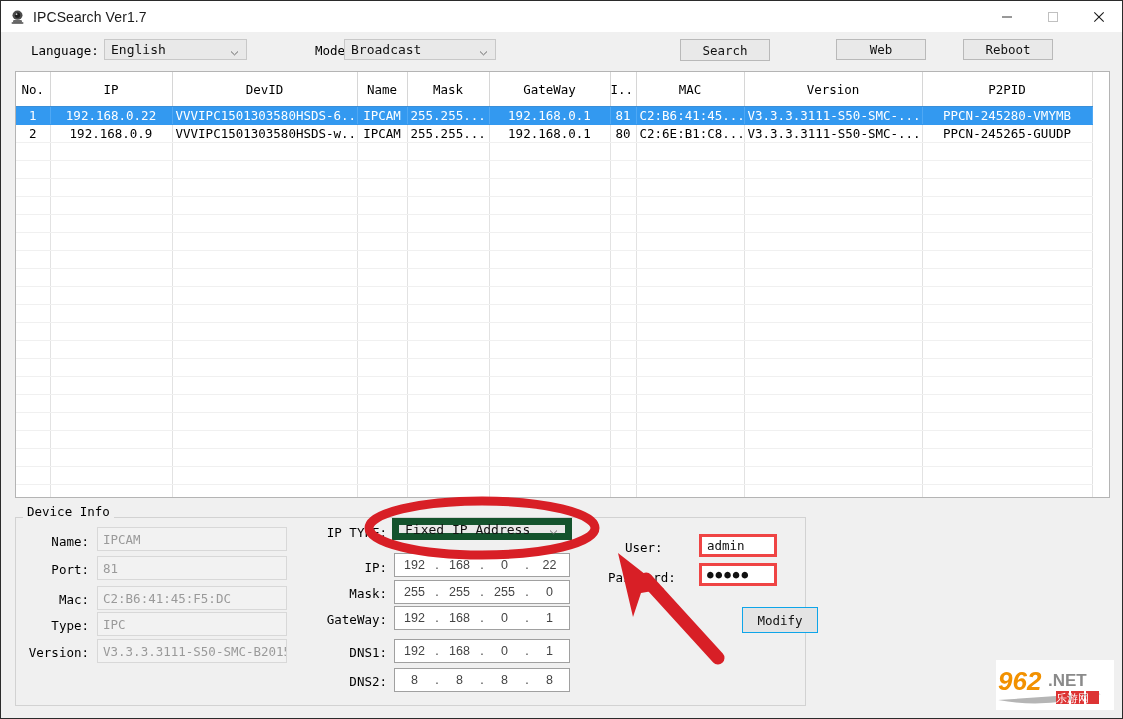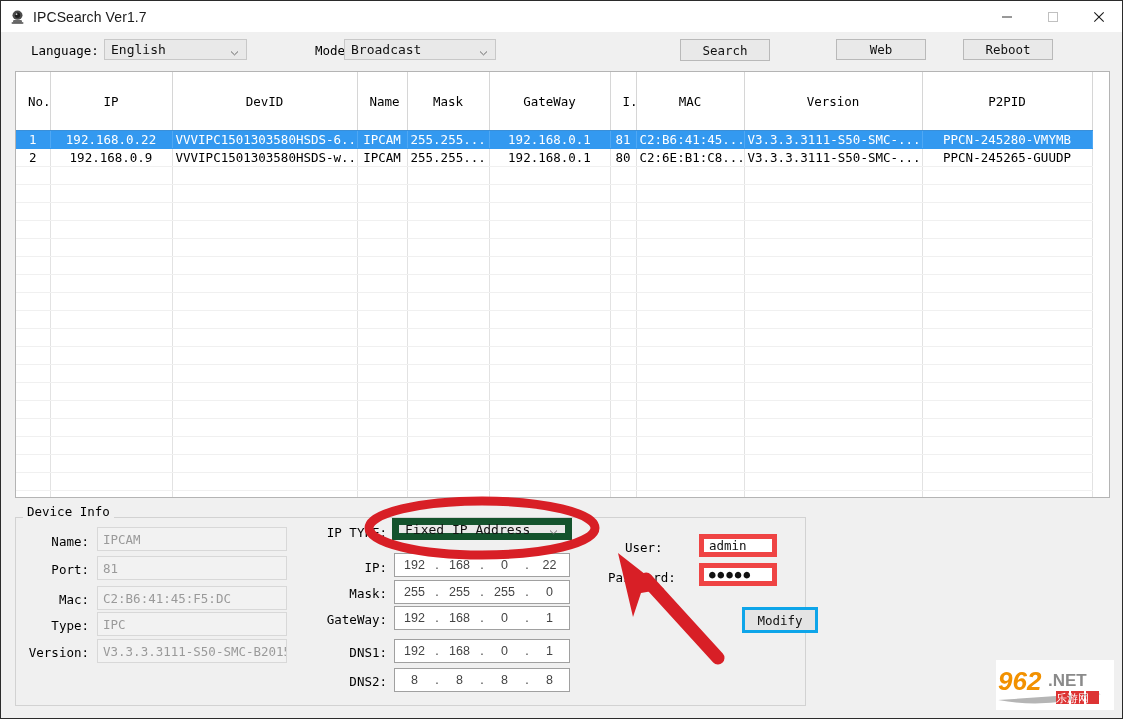--- a/index.html
+++ b/index.html
@@ -135,21 +135,21 @@
     font-family: "DejaVu Sans Mono", monospace;
     font-size: 12.5px;
   }
   table.devtable th {
     height: 34px;
     font-weight: normal;
     background: #ffffff;
     border-right: 1px solid #d6d6d6;
     border-bottom: 1px solid #3a8fd8;
     text-align: center;
-    padding: 12px;
+    padding: 0;
     color: #000;
     overflow: hidden;
     white-space: nowrap;
   }
   table.devtable td {
     height: 17px;
     border-right: 1px solid #e2e2e2;
     border-bottom: 1px solid #f0f0f0;
     text-align: center;
     padding: 0 3px;
@@ -242,37 +242,37 @@
 
   #combo-iptype {
     left: 391px; top: 517px; width: 180px; height: 22px;
     background: #e9e9e9;
     border: 7px solid #14532d;
   }
 
   .wbox {
     position: absolute;
     background: #ffffff;
-    border: 5px solid #ef4444;
+    border: 3px solid #ef4444;
     box-sizing: border-box;
     height: 23px;
     width: 78px;
     left: 698px;
     display: flex;
     align-items: center;
     padding-left: 5px;
     font-family: "DejaVu Sans Mono", monospace;
     font-size: 12.5px;
     color: #111;
   }
   .dots { letter-spacing: 2px; font-size: 11px; }
   #btn-modify {
     left: 741px; top: 606px; width: 76px; height: 26px;
     background: #e4e4e4;
-    border: 3px solid #0ea5e9;
+    border: 1px solid #0ea5e9;
   }
 
   
   .annot {
     position: absolute;
     left: 0; top: 0;
     width: 1123px; height: 719px;
     pointer-events: none;
   }
 

